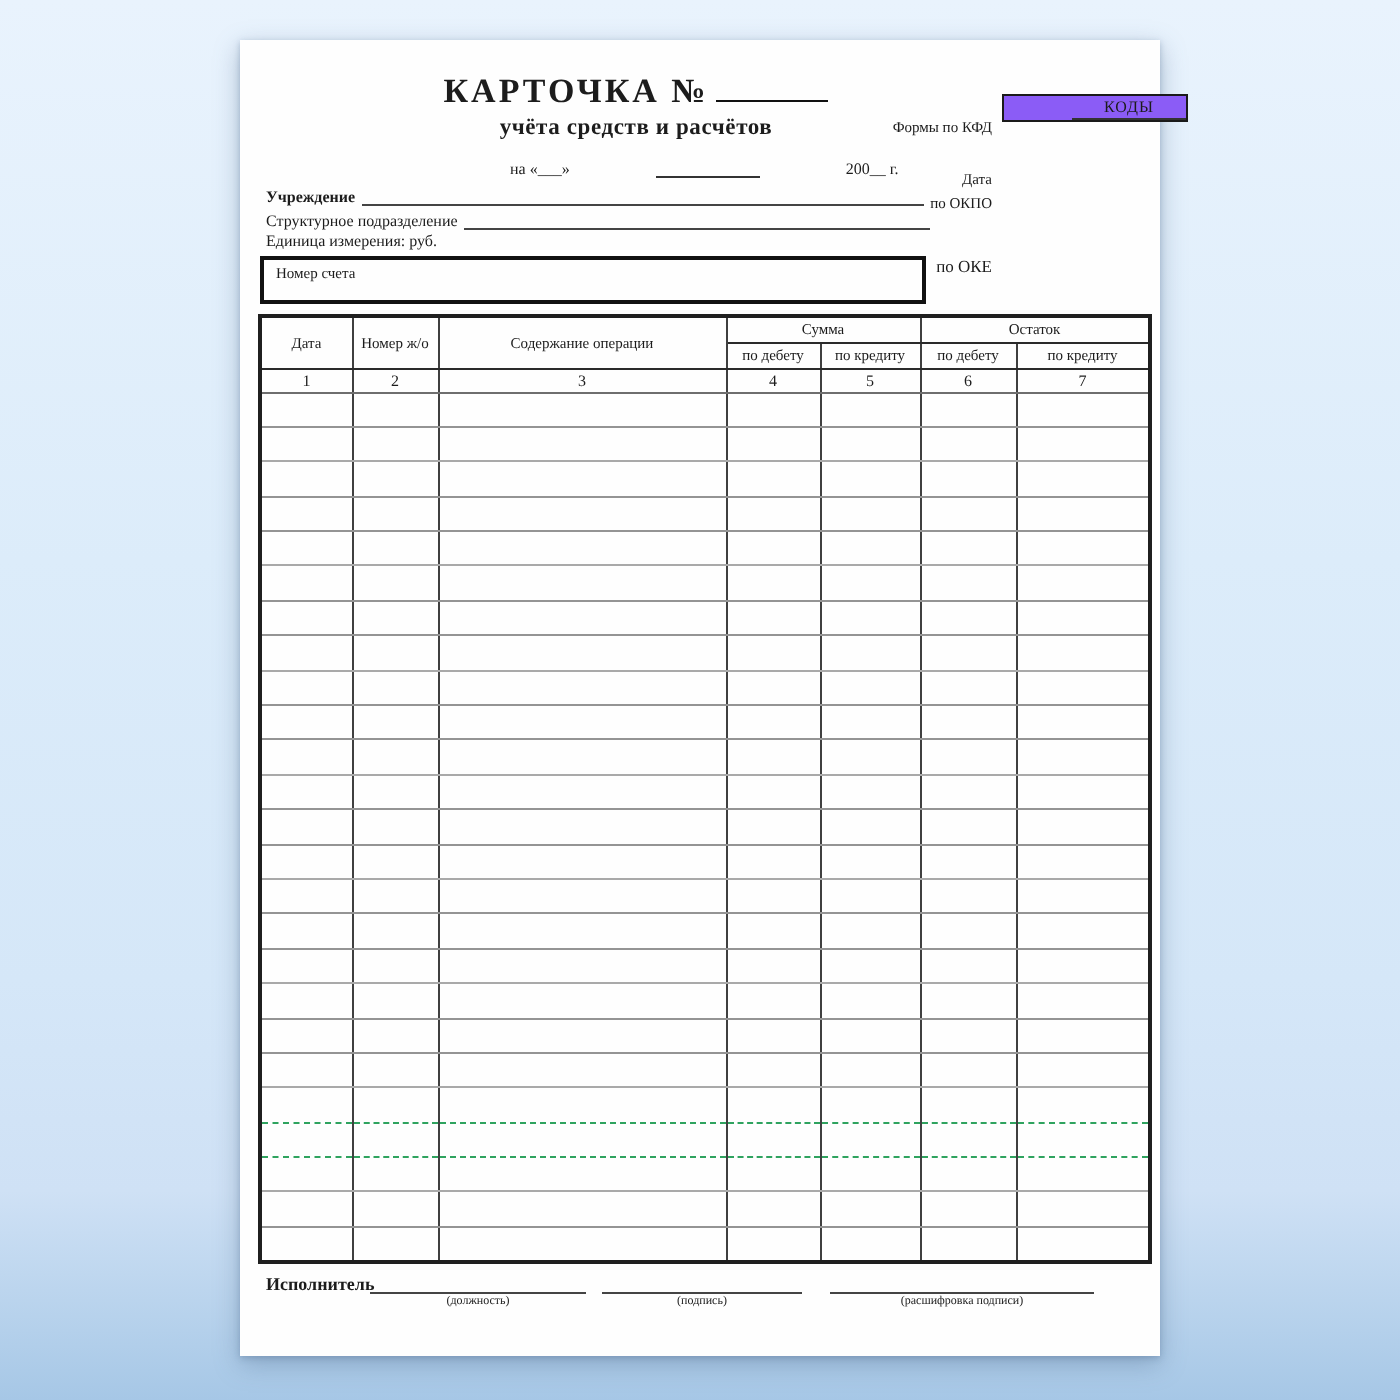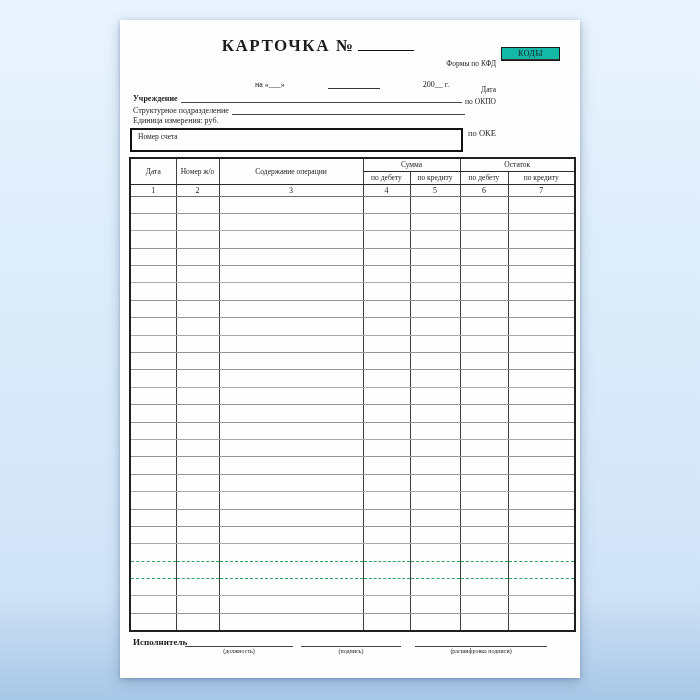--- a/index.html
+++ b/index.html
@@ -20,21 +20,21 @@
 
   .date-line{position:absolute;left:135px;top:60px;font-size:8px;white-space:nowrap;display:flex;align-items:flex-end;gap:41px;}
   .dl-fill{display:inline-block;width:52px;border-bottom:.8px solid #333;height:8px;margin:0 2px;}
 
   .rlabel{position:absolute;right:84px;font-size:7.5px;text-align:right;white-space:nowrap;}
   .lbl-kfd{top:39px;}
   .lbl-date{top:65px;}
   .lbl-okpo{top:77px;}
   .lbl-oke{top:108px;font-size:8.5px;font-weight:normal;}
 
-  .codes-box{position:absolute;left:381px;top:27px;width:57px;border:1.8px solid #1a1a1a;background:#14b8a6;}
+  .codes-box{position:absolute;left:381px;top:27px;width:57px;border:1.8px solid #1a1a1a;background:#8b5cf6;padding-left:34px;}
   .codes-header{height:11px;font-size:8px;text-align:center;border-bottom:1px solid #333;line-height:11px;letter-spacing:.5px;}
   .codes-row{height:11.4px;font-size:7.5px;text-align:center;border-bottom:1px solid #555;line-height:11.4px;}
   .codes-row:last-child{border-bottom:none;}
 
   .field-row{position:absolute;left:13px;display:flex;align-items:flex-end;font-size:8px;white-space:nowrap;}
   .f-institution{top:73px;right:118px;font-weight:bold;}
   .f-department{top:85px;right:115px;}
   .f-unit{top:96px;}
   .fill{flex:1;border-bottom:.8px solid #444;height:9px;margin-left:3px;}
 
@@ -62,20 +62,21 @@
   .sig3{left:282px;top:0;width:132px;}
 </style>
 </head>
 <body>
 
 <div class="stage">
   <div class="paper">
 
     <div class="title-block">
       <div class="title"><span>КАРТОЧКА №</span><span class="title-line"></span></div>
+      <div class="subtitle">учёта средств и расчётов</div>
     </div>
 
     <div class="date-line">
       <span>на «___»</span>
       <span class="dl-fill"></span>
       <span>200__ г.</span>
     </div>
 
     <div class="rlabel lbl-kfd">Формы по КФД</div>
     <div class="rlabel lbl-date">Дата</div>

